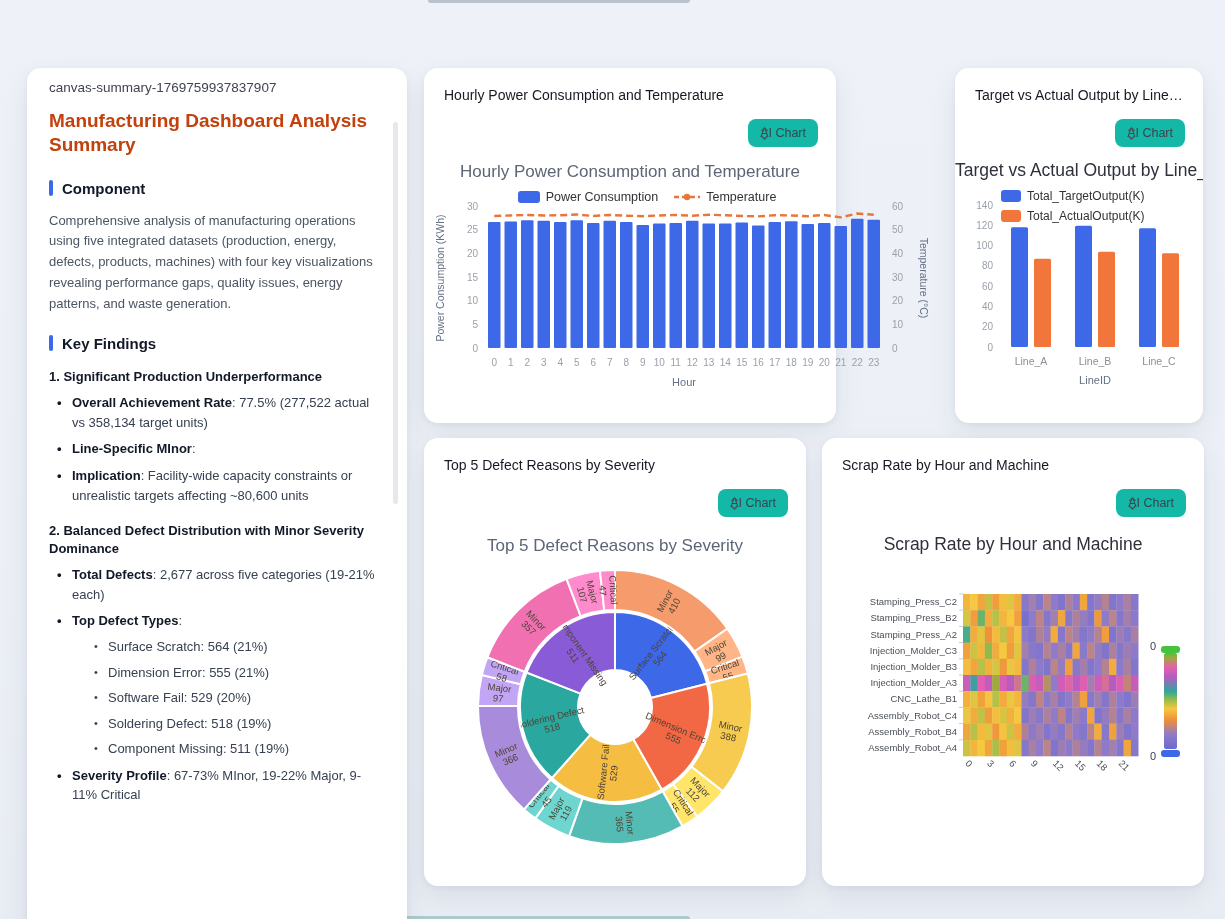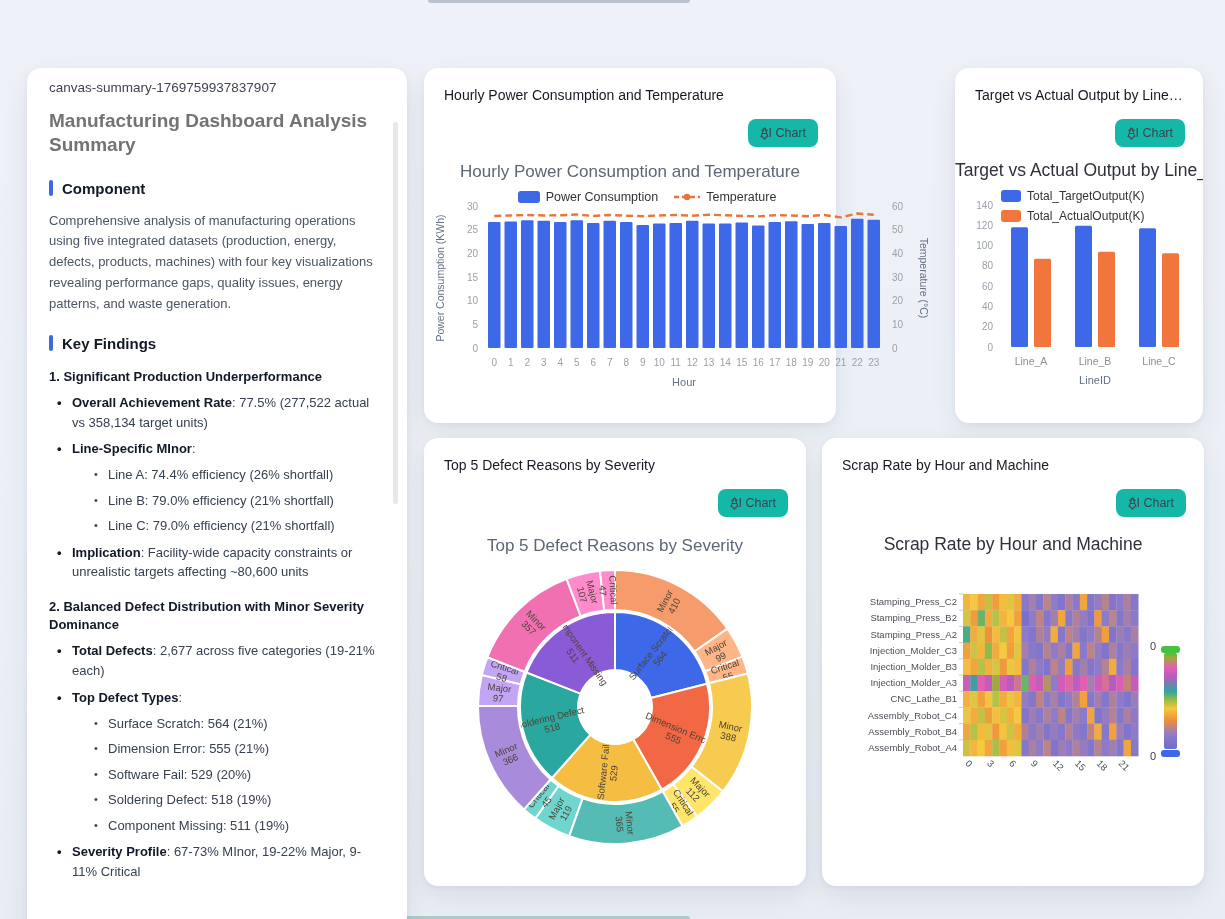--- a/index.html
+++ b/index.html
@@ -4,21 +4,21 @@
 <style>
   html,body{margin:0;padding:0;background:#e9edf4;}
   #stage{position:relative;width:1225px;height:919px;overflow:hidden;
          background:linear-gradient(180deg,#eef1f7 0%,#ecf0f6 60%,#e8ecf3 100%);
          font-family:"Liberation Sans",sans-serif;}
   .card{position:absolute;background:#ffffff;border-radius:14px;box-sizing:border-box;
         box-shadow:0 2px 6px rgba(25,35,60,.05),0 10px 28px rgba(25,35,60,.07);}
   
   #card-summary{left:27px;top:68px;width:380px;height:914px;padding:12px 26px 10px 22px;overflow:hidden;}
   .sum-id{font-size:13.5px;color:#3f4450;margin-bottom:14px;}
-  .sum-title{font-size:19px;font-weight:700;color:#737373;line-height:1.28;margin:0 0 22px;}
+  .sum-title{font-size:19px;font-weight:700;color:#c2410c;line-height:1.28;margin:0 0 22px;}
   .sec-head{display:flex;align-items:center;gap:9px;font-size:15px;font-weight:700;color:#111827;margin:20px 0 14px;}
   .sec-bar{width:4px;height:16px;border-radius:2px;background:#3D68E8;}
   .sum-para{font-size:13px;color:#4b5563;line-height:1.6;margin:0 0 8px;}
   #findings h4{font-size:13px;color:#111827;margin:16px 0 6px;line-height:1.4;font-weight:700;}
   #findings ul{list-style:none;margin:0;padding:0;}
   #findings ul.l1{padding-left:8px;}
   #findings ul.l1>li{position:relative;padding-left:15px;font-size:13px;color:#374151;line-height:1.52;margin:7px 0;}
   #findings ul.l1>li::before{content:"\2022";position:absolute;left:0;color:#111827;font-weight:700;}
   #findings ul.l2{padding-left:22px;margin:5px 0 5px;}
   #findings ul.l2>li{position:relative;padding-left:14px;font-size:13px;color:#374151;line-height:1.5;margin:6px 0;}
@@ -68,25 +68,21 @@
     </div>
     <p class="sum-para">Comprehensive analysis of manufacturing operations using five integrated datasets (production, energy, defects, products, machines) with four key visualizations revealing performance gaps, quality issues, energy patterns, and waste generation.</p>
     <div class="sec-head">
       <span class="sec-bar" style="background: rgb(61, 104, 232);"></span>
       <span>Key Findings</span>
     </div>
     <div id="findings">
         <h4>1. Significant Production Underperformance</h4>
         <ul class="l1">
           <li><b>Overall Achievement Rate</b>: 77.5% (277,522 actual vs 358,134 target units)</li>
-          <li><b>Line-Specific MInor</b>:<ul class="l2">
-              <li>Line A: 74.4% efficiency (26% shortfall)</li>
-              <li>Line B: 79.0% efficiency (21% shortfall)</li>
-              <li>Line C: 79.0% efficiency (21% shortfall)</li>
-            </ul></li>
+          <li><b>Line-Specific MInor</b>:</li>
           <li><b>Implication</b>: Facility-wide capacity constraints or unrealistic targets affecting ~80,600 units</li>
         </ul>
         <h4>2. Balanced Defect Distribution with Minor Severity Dominance</h4>
         <ul class="l1">
           <li><b>Total Defects</b>: 2,677 across five categories (19-21% each)</li>
           <li><b>Top Defect Types</b>:<ul class="l2">
               <li>Surface Scratch: 564 (21%)</li>
               <li>Dimension Error: 555 (21%)</li>
               <li>Software Fail: 529 (20%)</li>
               <li>Soldering Defect: 518 (19%)</li>

